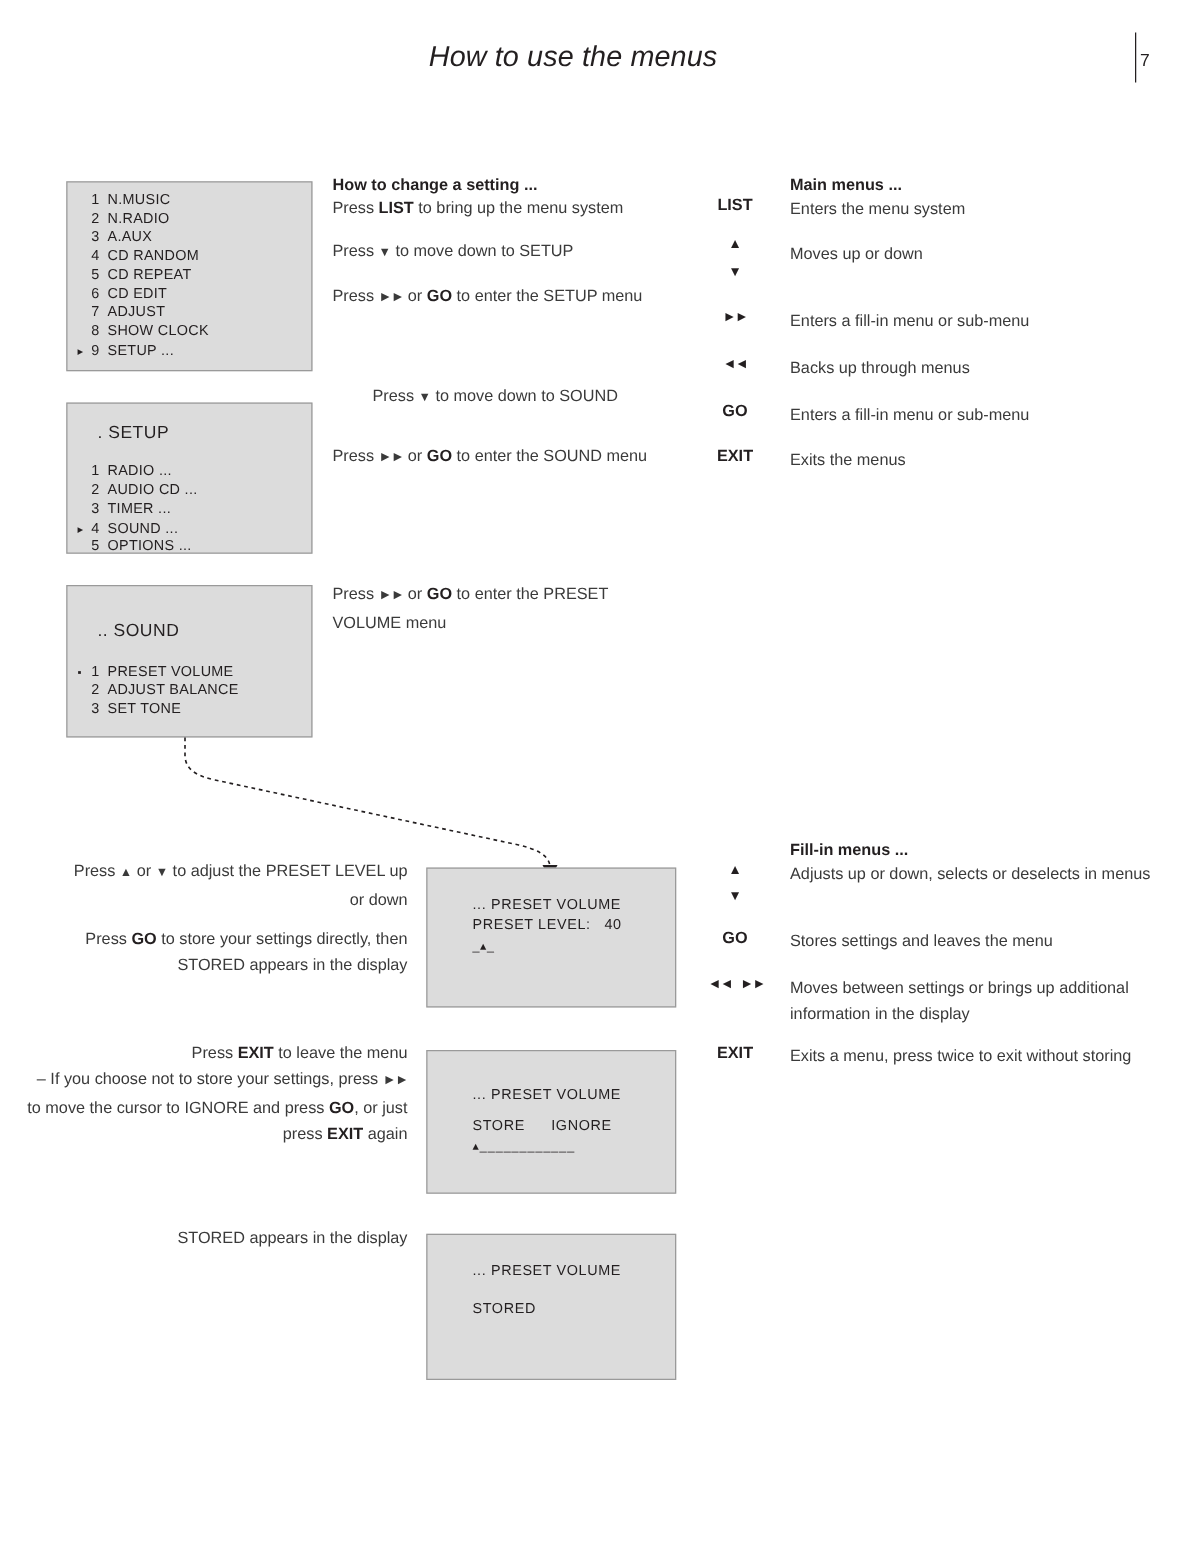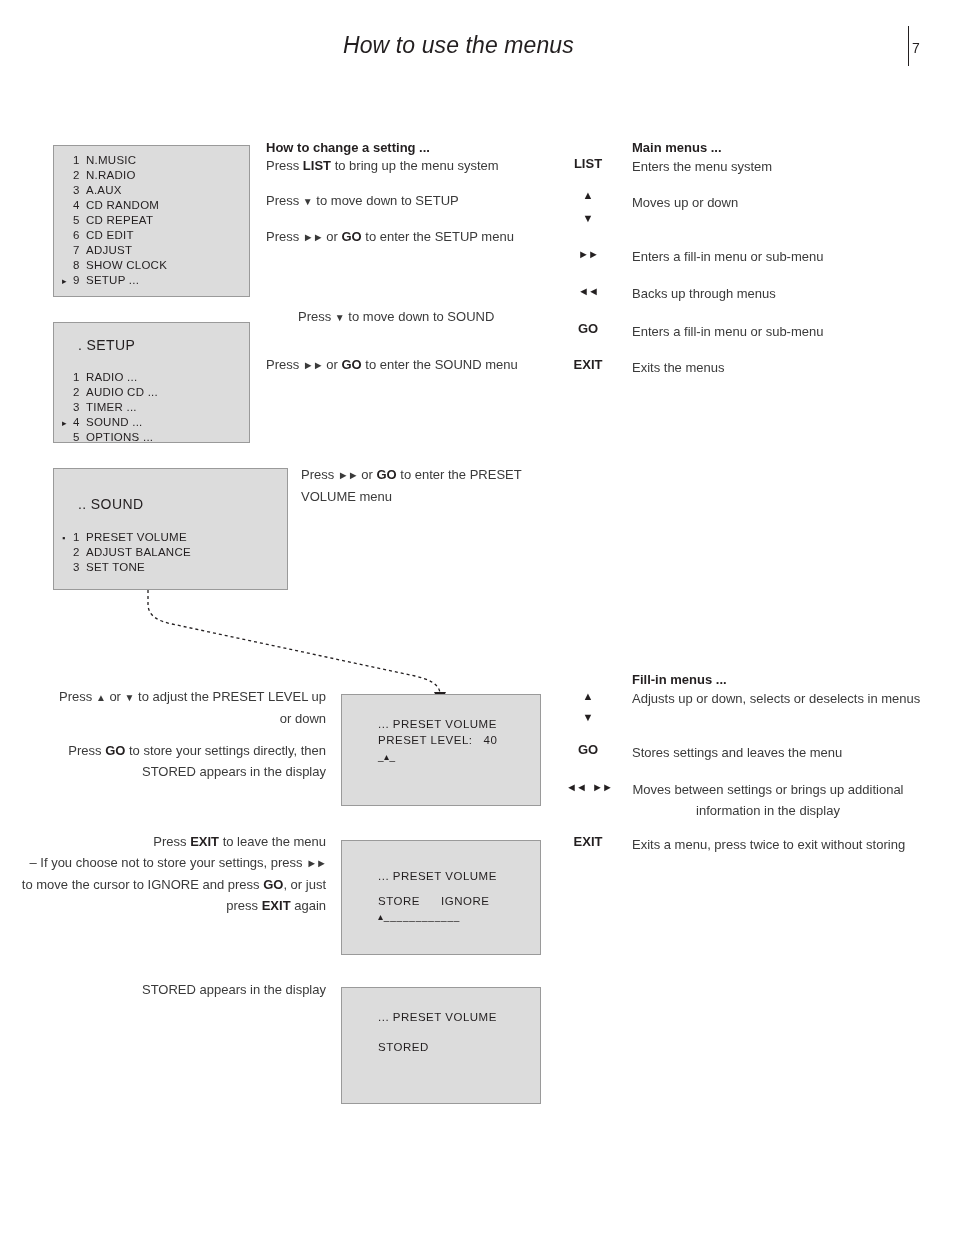--- a/index.html
+++ b/index.html
@@ -211,21 +211,21 @@
       <span class="row-label">SOUND ...</span>
     </div>
     <div class="menu-row">
       <span class="marker"></span>
       <span class="row-num">5</span>
       <span class="row-label">OPTIONS ...</span>
     </div>
   </div>
 </div>
 
-<div class="screen" style="left:53px; top:468px; width:235px; height:122px;">
+<div class="screen" style="left:53px; top:468px; width:197px; height:122px;">
   <div class="screen-heading" style="position:absolute; top:27px; left:0;">.. SOUND</div>
   <div class="menu-list" style="top:62px;">
     <div class="menu-row">
       <span class="marker">▪</span>
       <span class="row-num">1</span>
       <span class="row-label">PRESET VOLUME</span>
     </div>
     <div class="menu-row">
       <span class="marker"></span>
       <span class="row-num">2</span>
@@ -259,21 +259,21 @@
 </div>
 
 <div class="para" style="left:266px; top:306px; width:260px;margin-left:32px;">
   <span>Press </span><span style="font-size:10px;">▼</span><span> to move down to SOUND</span>
 </div>
 
 <div class="para" style="left:266px; top:354px; width:260px;">
   <span>Press </span><span class="ar">►►</span><span> or </span><span class="bold">GO</span><span> to enter the SOUND menu</span>
 </div>
 
-<div class="para" style="left:266px; top:464px; width:248px;margin-left:35px;">
+<div class="para" style="left:266px; top:464px; width:248px;">
   <span>Press </span><span class="ar">►►</span><span> or </span><span class="bold">GO</span><span> to enter the PRESET VOLUME menu</span>
 </div>
 
 <div class="sub-head" style="left:632px; top:137px;">Main menus ...</div>
 
 <div class="key" style="left:558px; top:156px;">LIST</div>
 <div class="desc" style="left:632px; top:156px; width:300px;">Enters the menu system</div>
 
 <div class="keyglyph" style="left:558px; top:188px; font-size:11px;">▲</div>
 <div class="keyglyph" style="left:558px; top:211px; font-size:11px;">▼</div>
@@ -328,16 +328,16 @@
 
 <div class="keyglyph" style="left:558px; top:689px; font-size:11px;">▲</div>
 <div class="keyglyph" style="left:558px; top:710px; font-size:11px;">▼</div>
 <div class="desc" style="left:632px; top:688px; width:300px;">Adjusts up or down, selects or deselects in menus</div>
 
 <div class="key" style="left:558px; top:742px;">GO</div>
 <div class="desc" style="left:632px; top:742px; width:300px;">Stores settings and leaves the menu</div>
 
 <div class="keyglyph ar" style="left:546px; top:780px;">◄◄</div>
 <div class="keyglyph ar" style="left:572px; top:780px;">►►</div>
-<div class="desc" style="left:632px; top:779px; width:272px;text-align:center;">Moves between settings or brings up additional information in the display</div>
+<div class="desc" style="left:632px; top:779px; width:272px;">Moves between settings or brings up additional information in the display</div>
 
 <div class="key" style="left:558px; top:834px;">EXIT</div>
 <div class="desc" style="left:632px; top:834px; width:300px;">Exits a menu, press twice to exit without storing</div>
 
 </body></html>

